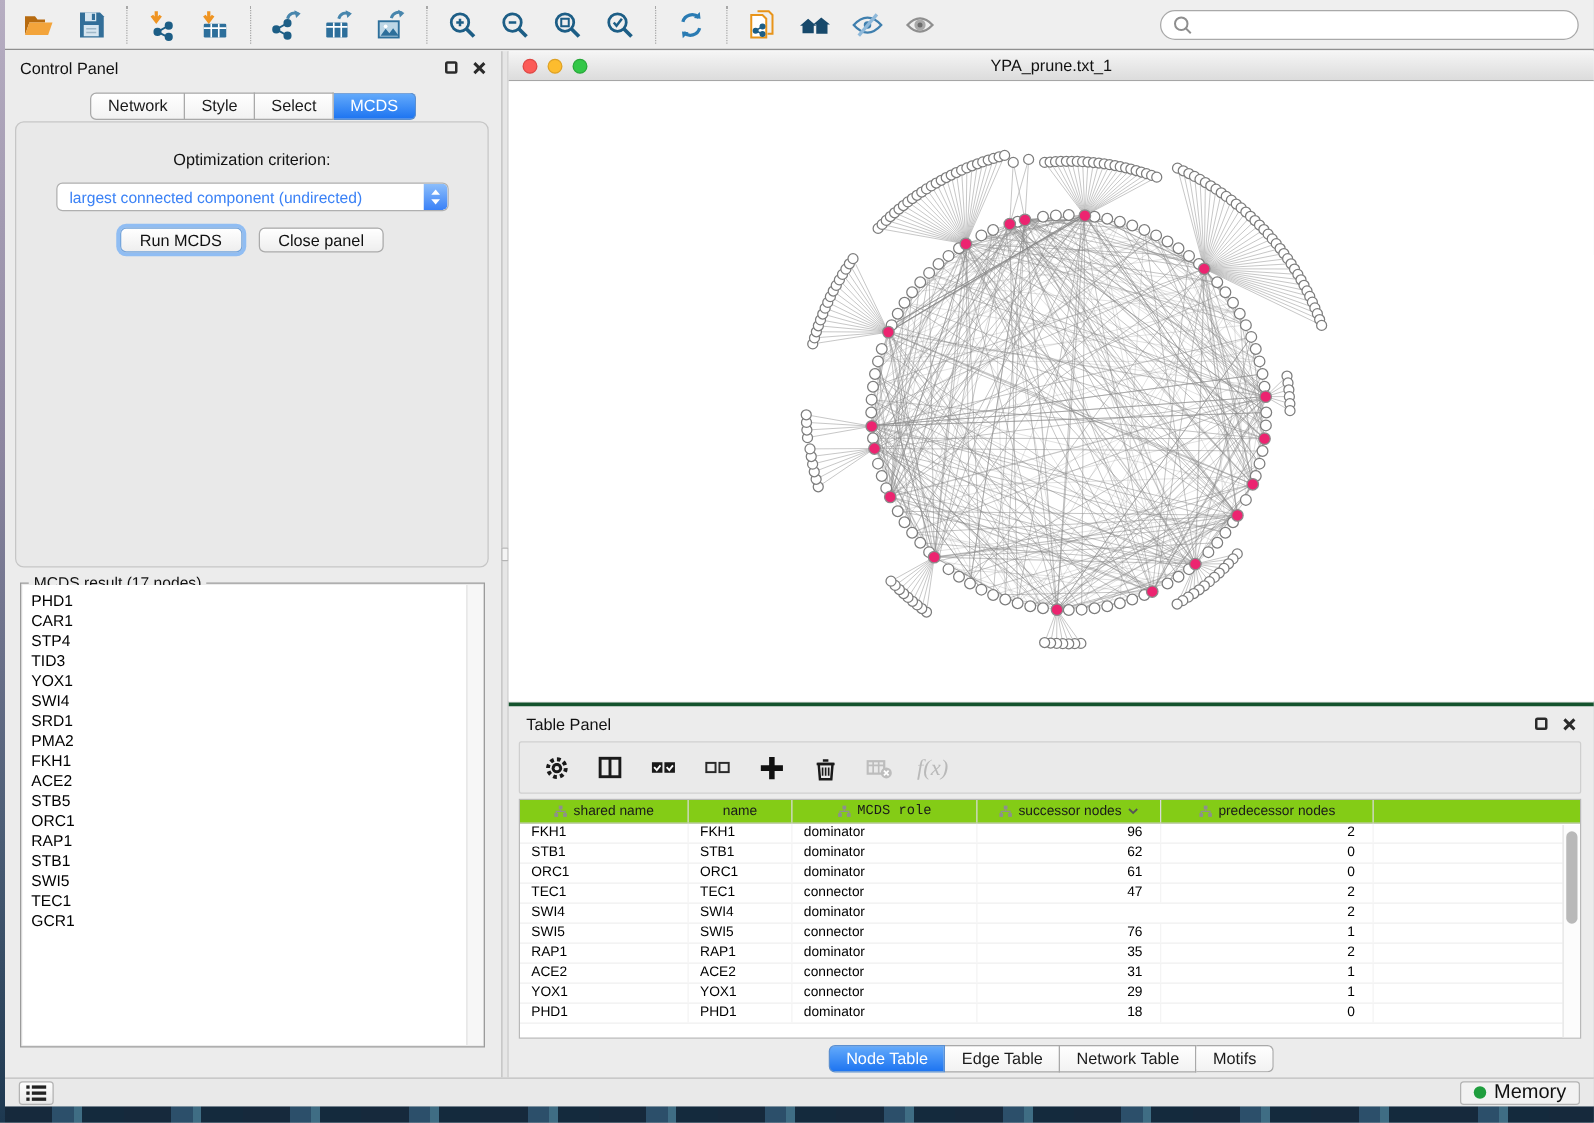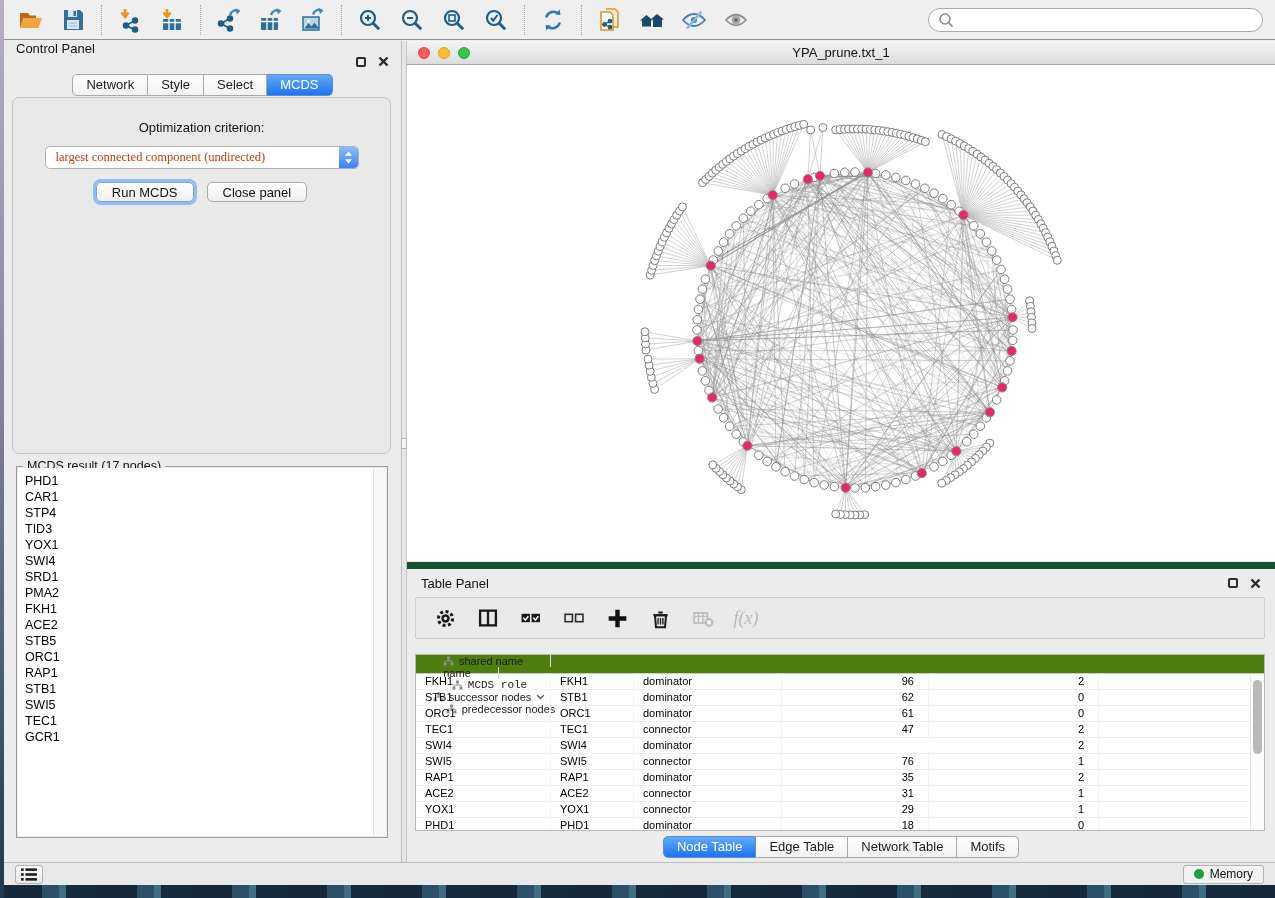--- a/index.html
+++ b/index.html
@@ -15,21 +15,21 @@
   .main-toolbar { position:absolute; left:0; top:0; right:0; height:40px; background:#efefef;
     border-bottom:1px solid #8f8f8f; display:flex; align-items:center; padding-left:6px; }
   .tbtn { width:42px; height:34px; display:flex; align-items:center; justify-content:center; border-radius:4px; }
   .tbtn svg { width:26px; height:26px; }
   .tsep { width:1px; height:30px; border-left:1px dotted #a8a8a8; margin:0 7px; }
   .search-box { margin-left:auto; margin-right:12px; width:335px; height:24px; background:#fff;
     border:1px solid #a9a9a9; border-radius:13px; display:flex; align-items:center; padding:0 9px; }
   .search-box input { border:none; outline:none; flex:1; font-size:12px; background:transparent; margin-left:5px; }
 
   
-  .panel-header { height:26px; display:flex; align-items:flex-start; padding:0 12px;flex-direction:column; }
+  .panel-header { height:26px; display:flex; align-items:center; padding:0 12px; }
   .panel-title { font-size:13px; color:#111; }
   .win-btns { margin-left:auto; display:flex; align-items:center; gap:12px; }
   .win-float { width:10px; height:10px; border:2px solid #2b2b2b; border-radius:2px; }
   .win-close svg { display:block; }
 
   
   .control-panel { position:absolute; left:0; top:41px; width:397px; bottom:23px; background:#ececec; }
   .divider { position:absolute; left:397px; top:41px; width:6px; bottom:23px; background:#e6e6e6;
     border-left:1px solid #bdbdbd; border-right:1px solid #c6c6c6; }
   .divider .grip { position:absolute; left:-1px; top:397px; width:6px; height:11px; background:#f4f4f4;
@@ -41,21 +41,21 @@
   .seg-btn:first-child { border-left:1px solid #a9a9a9; border-radius:5px 0 0 5px; }
   .seg-btn:last-child { border-radius:0 5px 5px 0; }
   .seg-btn.active { background:linear-gradient(#63aafb,#1d74f1); color:#fff; border-color:#5b8fd0; }
 
   .cp-tabs { margin-top:7px; }
   .cp-box { margin:1px 10px 0 8px; height:357px; background:#e9e9e9; border:1px solid #c6c6c6;
     border-radius:7px; text-align:center; }
   .crit-label { margin-top:22px; font-size:13px; color:#111; }
   .selectbox { width:314px; height:23px; margin:11px auto 0; background:#fff; border:1px solid #b0b0b0;
     border-radius:5px; display:flex; align-items:center; overflow:hidden; }
-  .selectbox .val { flex:1; font-size:12.5px; text-align:left; padding-left:10px; white-space:nowrap; color:#c2410c;font-family:Liberation Serif, serif;}
+  .selectbox .val { flex:1; font-size:12.5px; text-align:left; padding-left:10px; white-space:nowrap; color:#3b82f6;}
   .selectbox .step { width:19px; align-self:stretch; background:linear-gradient(#8cbefb,#3a81f7);
     display:flex; align-items:center; justify-content:center; border-radius:0 4px 4px 0; }
   .btn-row { margin-top:13px; display:flex; justify-content:center; gap:13px; }
   .btn { height:20px; padding:0 15px; font-size:13px; color:#111; background:linear-gradient(#ffffff,#eeeeee);
     border:1px solid #ababab; border-radius:5px; }
   .btn.focused { box-shadow:0 0 0 3px rgba(106,169,247,.7); border-color:#76a6dd; }
 
   .mcds-field { margin:12px 13px 0 12px; height:372px; border:1px solid #9b9b9b; position:relative; }
   .mcds-legend { position:absolute; top:-8px; left:6px; font-size:12.5px; background:#ececec; padding:0 4px; color:#111;}
   .mcds-list { position:absolute; inset:1px; background:#fff; padding:5px 0 0 7px; overflow:hidden; }
@@ -72,45 +72,45 @@
   .light { width:12px; height:12px; border-radius:50%; }
   .light.red { background:#fc5b57; border:1px solid #df4744; }
   .light.yellow { background:#fdbc2e; border:1px solid #dea123; }
   .light.green { background:#33c748; border:1px solid #27a839; }
   .net-title { font-size:13px; color:#111; }
   .net-canvas { position:absolute; left:0; top:24px; right:0; bottom:0; background:#fff; }
   .net-canvas svg { display:block; }
 
   
   .table-panel { position:absolute; left:0; top:521px; right:0; bottom:0; background:#ececec;
-    border-top:7px solid #14532d; display:flex; flex-direction:column; }
+    border-top:3px solid #14532d; display:flex; flex-direction:column; }
   .tp-header { height:28px; display:flex; align-items:center; padding:0 14px; }
-  .tp-toolbar { margin:0 10px 12px 8px; height:42px; background:#eaeaea; border:1px solid #cfcfcf; border-radius:2px;
+  .tp-toolbar { margin:0 10px 1px 8px; height:42px; background:#eaeaea; border:1px solid #cfcfcf; border-radius:2px;
     display:flex; align-items:center; padding-left:17px; gap:19px; }
   .tp-tool { width:24px; height:24px; display:flex; align-items:center; justify-content:center; }
   .fx-label { font-family:"Liberation Serif", serif; font-style:italic; font-size:18px; color:#b9b9b9; }
 
   .tp-table { margin:3px 10px 0 8px; flex:1; background:#fff; border:1px solid #b9b9b9; position:relative; overflow:hidden; }
-  .thead { display:flex; height:19px; background:#4d7c0f; border-bottom:1px solid #cdcdcd;flex-direction:column; }
+  .thead { display:flex; height:19px; background:#84cc16; border-bottom:1px solid #cdcdcd; }
   .th { display:flex; align-items:center; justify-content:center; gap:5px; font-size:11px; color:#1a1a1a;
     border-right:1px solid #d9d9d9; height:100%; }
   .tbody .tr { display:flex; height:16px; border-bottom:1px solid #efefef; }
   .td { font-size:11px; color:#000; padding:1px 0 0 9px; border-right:1px solid #f4f4f4; overflow:hidden; white-space:nowrap;}
   .td.num { text-align:right; padding:1px 14px 0 0; }
   .tp-scroll { position:absolute; top:20px; right:0; bottom:0; width:14px; background:#fcfcfc; border-left:1px solid #e4e4e4; }
   .tp-thumb { position:absolute; top:5px; left:2px; width:9px; height:74px; background:#b9b9b9; border-radius:5px; }
   .tp-tabs { height:31px; display:flex; align-items:center; justify-content:center; }
 
   
   .status-bar { position:absolute; left:0; right:0; bottom:0; height:23px; background:#e9e9e9;
     border-top:1px solid #bfbfbf; display:flex; align-items:center; padding:0 11px; }
   .sb-btn { width:28px; height:19px; border:1px solid #b3b3b3; border-radius:3px;
     background:linear-gradient(#fdfdfd,#e9e9e9); display:flex; align-items:center; justify-content:center; }
   .mem-btn { margin-left:auto; height:19px; border:1px solid #b3b3b3; border-radius:3px; background:#f2f2f2;
-    display:flex; align-items:center; gap:6px; padding:0 10px; font-size:12px; color:#111; }
+    display:flex; align-items:center; gap:6px; padding:0 10px; font-size:16px; color:#111; }
   .mem-dot { width:10px; height:10px; border-radius:50%; background:#1f9e3e; }
 </style>
 </head>
 <body>
 
 <div class="wall-left"></div>
 <div class="wall-bottom"></div>
 
 <div class="app">
 

